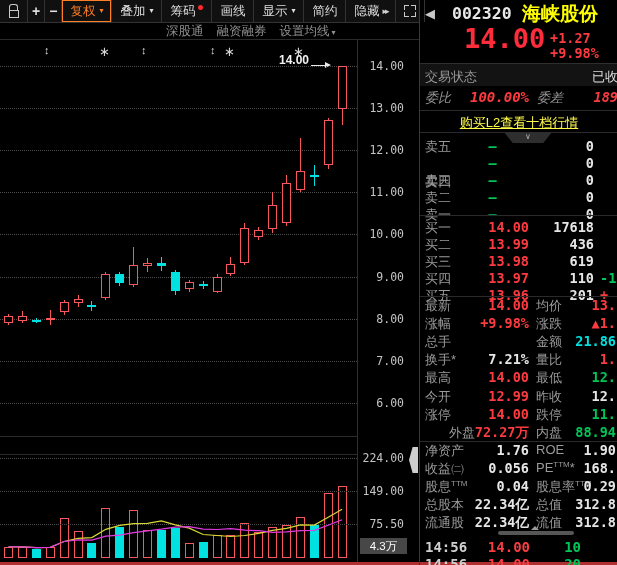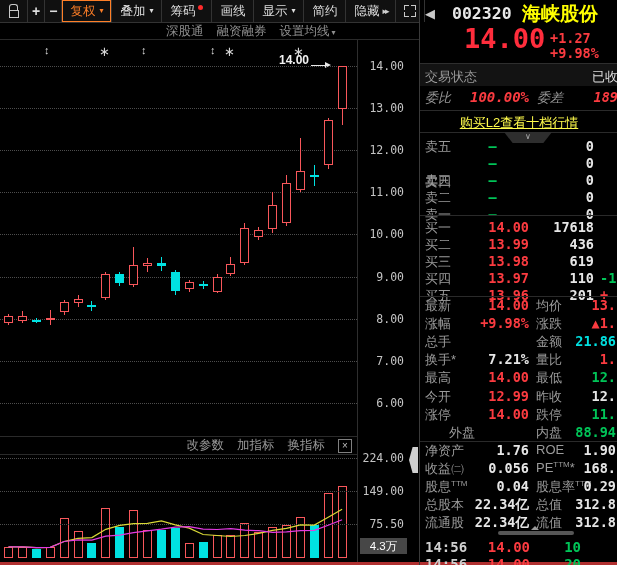--- a/index.html
+++ b/index.html
@@ -224,28 +224,20 @@
       <div class="axis-lbl mono" style="top: 103.2px;">12.00</div>
       <div class="axis-lbl mono" style="top: 145.3px;">11.00</div>
       <div class="axis-lbl mono" style="top: 187.4px;">10.00</div>
       <div class="axis-lbl mono" style="top: 229.5px;">9.00</div>
       <div class="axis-lbl mono" style="top: 271.6px;">8.00</div>
       <div class="axis-lbl mono" style="top: 313.7px;">7.00</div>
       <div class="axis-lbl mono" style="top: 355.8px;">6.00</div>
     </div>
 
   <div class="hline" style="left:0;top:436px;width:357px;"></div>
-  <div class="subchart-bar">
-    <span id="subchartLinks" style="display:flex;gap:13px;">
-        <span>改参数</span>
-        <span>加指标</span>
-        <span>换指标</span>
-      </span>
-    <span class="closebox">×</span>
-  </div>
   <div class="hline" style="left:0;top:454px;width:357px;"></div>
 
   <div class="volplot" id="volplot">
       <div class="vbar-up" style="left: 4px; top: 91.84px; width: 9px; height: 11.16px;"></div>
       <div class="vbar-up" style="left: 17.9px; top: 91.84px; width: 9px; height: 11.16px;"></div>
       <div class="vbar-dn" style="left: 31.8px; top: 94.072px; width: 9px; height: 8.928px;"></div>
       <div class="vbar-up" style="left: 45.7px; top: 91.84px; width: 9px; height: 11.16px;"></div>
       <div class="vbar-up" style="left: 59.6px; top: 62.824px; width: 9px; height: 40.176px;"></div>
       <div class="vbar-up" style="left: 73.5px; top: 76.216px; width: 9px; height: 26.784px;"></div>
       <div class="vbar-dn" style="left: 87.4px; top: 87.8224px; width: 9px; height: 15.1776px;"></div>
@@ -404,20 +396,21 @@
           <span class="p-abs val white" style="left: 150px; width: 46px; text-align: right;">12.</span>
         </div>
         <div class="p-abs" style="left: 0px; top: 405.6px; width: 198px; height: 18px;">
           <span class="p-abs lab" style="left: 5px;">涨停</span>
           <span class="p-abs val up" style="left: 30px; width: 79px; text-align: right;">14.00</span>
           <span class="p-abs lab" style="left: 116px;">跌停</span>
           <span class="p-abs val down" style="left: 150px; width: 46px; text-align: right;">11.</span>
         </div>
         <div class="p-abs" style="left: 0px; top: 423.7px; width: 198px; height: 18px;">
           <span class="p-abs lab" style="left: 5px; margin-left: 24px;">外盘</span>
+          <span class="p-abs val up" style="left: 30px; width: 79px; text-align: right;">72.27万</span>
           <span class="p-abs lab" style="left: 116px;">内盘</span>
           <span class="p-abs val down" style="left: 150px; width: 46px; text-align: right;">88.94</span>
         </div>
         <div class="p-abs" style="left: 0px; top: 441.8px; width: 198px; height: 18px;">
           <span class="p-abs lab" style="left: 5px;">净资产</span>
           <span class="p-abs val white" style="left: 30px; width: 79px; text-align: right;">1.76</span>
           <span class="p-abs lab" style="left: 116px;">ROE</span>
           <span class="p-abs val white" style="left: 150px; width: 46px; text-align: right;">1.90</span>
         </div>
         <div class="p-abs" style="left: 0px; top: 459.9px; width: 198px; height: 18px;">

